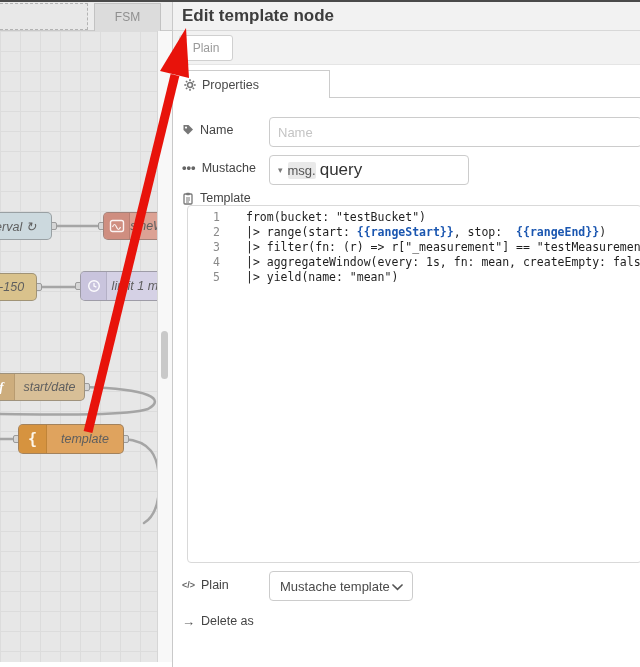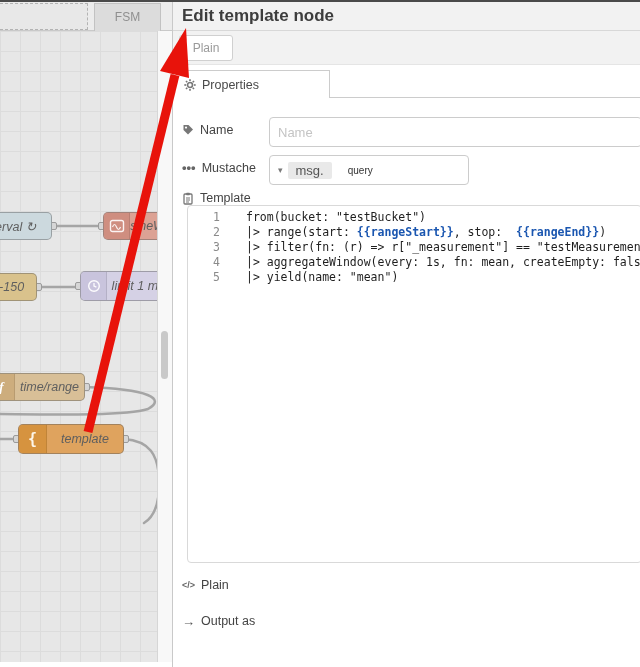--- a/index.html
+++ b/index.html
@@ -64,22 +64,22 @@
   .inp-name { position:absolute; left:96px; right:-2px; top:115px; height:30px;
               border:1px solid #ccc; border-radius:4px; padding:0 8px; font-size:13px; color:#333;
               font-family:"Liberation Sans", sans-serif; }
   .inp-name::placeholder { color:#c4c4c4; }
 
   .typedinput { position:absolute; left:96px; top:153px; width:200px; height:30px;
                 border:1px solid #ccc; border-radius:4px; background:#fff;
                 display:flex; align-items:center; }
   .ti-caret { margin-left:8px; font-size:9px; color:#7a7a7a; }
   .ti-type  { margin-left:5px; background:#e9e9e9; color:#555; font-size:13px;
-              padding:1px 8px; border-radius:2px; }
-  .ti-val   { border:none; outline:none; flex:1; min-width:0; margin-left:16px; font-size:10px;
+              padding:1px 0; border-radius:2px; }
+  .ti-val   { border:none; outline:none; flex:1; min-width:0; margin-left:4px; font-size:17px;
               color:#333; font-family:"Liberation Sans", sans-serif; }
 
   .editor { position:absolute; left:14px; right:-2px; top:203px; height:358px; background:#fff;
             border:1px solid #d9d9d9; border-radius:4px; display:flex; overflow:hidden;
             font-family:"DejaVu Sans Mono", monospace; font-size:11.5px; line-height:15px; }
   .gutter { width:44px; padding:4px 12px 0 0; text-align:right; color:#8a8a8a; flex:none; }
   .codecol { padding:4px 0 0 14px; color:#1e1e1e; white-space:pre; }
   .codecol .mus { color:var(--mus,#1a56b0);font-weight:bold; }
 
   .sel { position:absolute; left:96px; width:144px; height:30px; border:1px solid #ccc;
@@ -145,21 +145,21 @@
           <svg width="14" height="14">
               <circle cx="7" cy="7" r="5.3" fill="none" stroke="rgba(255,255,255,.95)" stroke-width="1.4"></circle>
             <path d="M7 4 L7 7 L9.4 8.2" fill="none" stroke="rgba(255,255,255,.95)" stroke-width="1.3"></path>
             </svg>
         </span>
         <span class="nlabel">limit 1 ms</span>
       </div>
 
       <div class="node" style="left:-12px;top:342px;width:97px;background:#d8bf97">
         <span class="nicon" style="background:#cdad7d;color:#fff;font-family:'Liberation Serif',serif;font-style:italic;font-weight:bold;font-size:13px">f</span>
-        <span class="nlabel">time/range</span>
+        <span class="nlabel">start/date</span>
       </div>
 
       <div class="node" style="left:18px;top:393px;width:106px;height:30px;background:#dfa35e">
         <span class="nicon" style="width:28px;background:#d6933f;color:#fdf6ea;font-weight:bold;font-size:15px;font-style:normal;font-family:'DejaVu Sans Mono',monospace">{</span>
         <span class="nlabel">template</span>
       </div>
     </div>
 
     <div class="scrollstrip">
       <div class="scrollthumb"></div>
@@ -233,24 +233,30 @@
           <div>4</div>
           <div>5</div>
         </div>
       <div class="codecol"><div><span>from(bucket: "testBucket")</span></div><div><span>|&gt; range(start: </span><span class="mus">{{rangeStart}}</span><span>, stop:  </span><span class="mus">{{rangeEnd}}</span><span>)</span></div><div><span>|&gt; filter(fn: (r) =&gt; r["_measurement"] == "testMeasurement")</span></div><div><span>|&gt; aggregateWindow(every: 1s, fn: mean, createEmpty: false)</span></div><div><span>|&gt; yield(name: "mean")</span></div></div>
     </div>
 
     <div class="frow" style="top:575px">
       <span class="ficon txt">&lt;/&gt;</span>
       <span>Plain</span>
     </div>
+    <div class="sel" style="top:569px">
+      <span>Mustache template</span>
+      <svg width="11" height="7">
+        <path d="M1 1 L5.5 5.3 L10 1" fill="none" stroke="#555" stroke-width="1.7" stroke-linecap="round"></path>
+        </svg>
+    </div>
 
     <div class="frow" style="top:611px">
       <span class="ficon arrow">→</span>
-      <span>Output as</span>
+      <span>Delete as</span>
     </div>
   </div>
 
   <svg class="annot" width="640" height="667">
     <line x1="88" y1="432" x2="175" y2="75" stroke="#e8130b" stroke-width="9"></line>
     <polygon points="186,28 189,78 160,71" fill="#e8130b"></polygon>
   </svg>
 
 </div>
 

